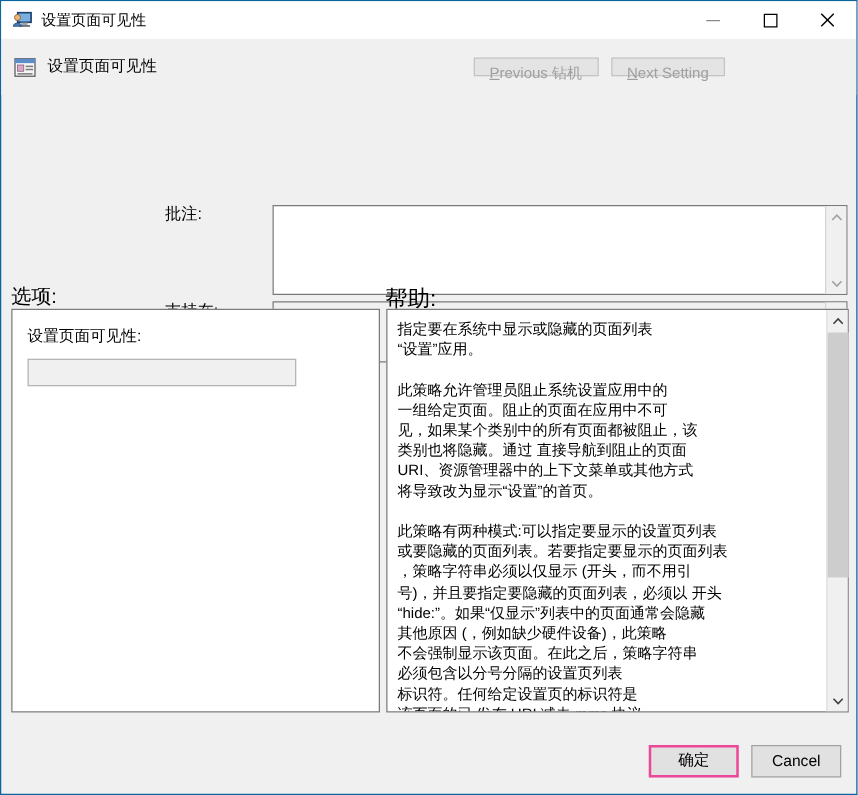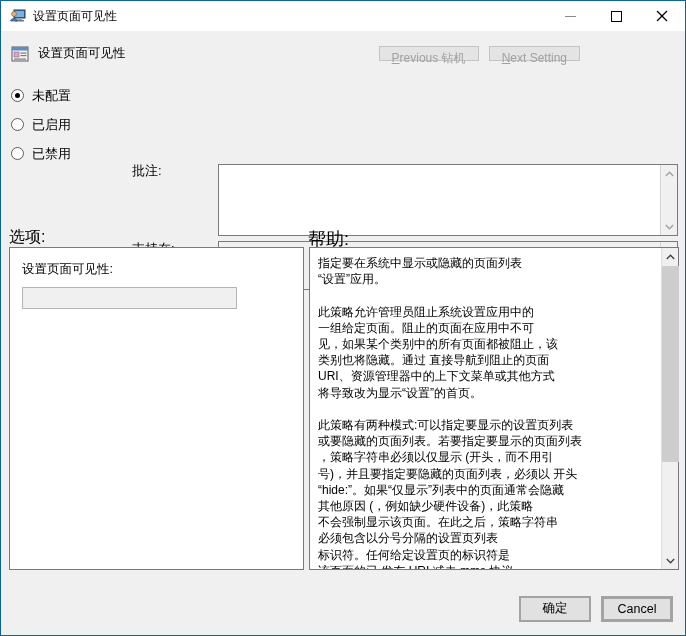--- a/index.html
+++ b/index.html
@@ -247,27 +247,27 @@
     align-items: center;
     justify-content: flex-end;
     padding-right: 12px;
     gap: 10px;
   }
   .fbtn {
     font-family: "Liberation Sans", sans-serif;
     font-size: 12.5px;
     width: 72px; height: 26px;
     background: #e1e1e1;
-    border: 3px solid #a3a3a3;
+    border: 1px solid #a3a3a3;
     color: #000;
     cursor: default;
     padding: 0;
   }
   .fbtn[data-default="true"] {
-    border: 2px solid #a3a3a3;
+    border: 2px solid #ec4899;
     background: #e1e1e1;
   }
   .fbtn[data-disabled="true"] {
     color: #a0a0a0;
     background: #e4e4e4;
     border-color: #c8c8c8;
   }
   .fbtn .accel { text-decoration: underline; }
 </style>
 </head>
@@ -319,34 +319,20 @@
       <button class="btn" data-disabled="true">
         <span class="accel">P</span><span>revious 钻机</span>
       </button>
       <button class="btn" data-disabled="true">
         <span class="accel">N</span><span>ext Setting</span>
       </button>
     </div>
   </div>
 
   <div class="upper">
-    <div class="radio-group">
-      <div class="radio-row" data-checked="true">
-        <span class="radio-mark"></span>
-        <span class="radio-label">未配置</span>
-      </div>
-      <div class="radio-row" data-checked="false">
-        <span class="radio-mark"></span>
-        <span class="radio-label">已启用</span>
-      </div>
-      <div class="radio-row" data-checked="false">
-        <span class="radio-mark"></span>
-        <span class="radio-label">已禁用</span>
-      </div>
-    </div>
 
     <span class="field-label lbl-comment">批注:</span>
     <div class="boxwrap box-comment">
       <div class="box-inner"></div>
       <div class="vscroll">
         <span class="arrow">
           <svg width="9" height="6" viewBox="0 0 9 6">
               <path d="M0.8 5 L4.5 1.2 L8.2 5" fill="none" stroke="#a0a0a0" stroke-width="1.3"></path>
             </svg>
         </span>

